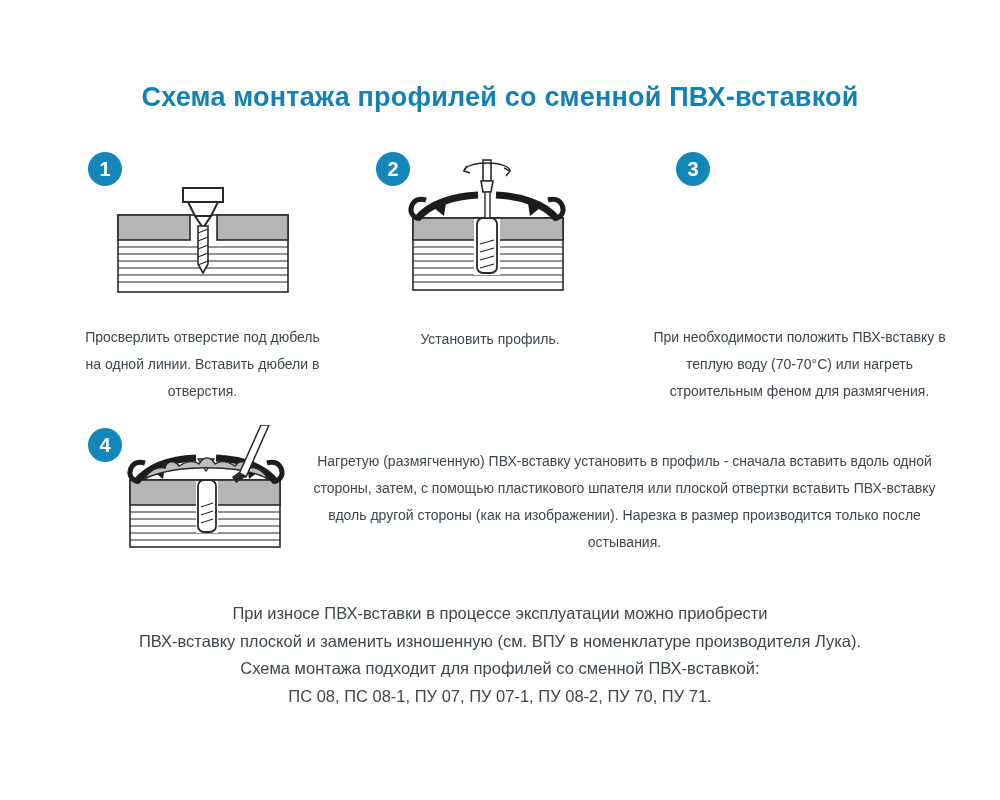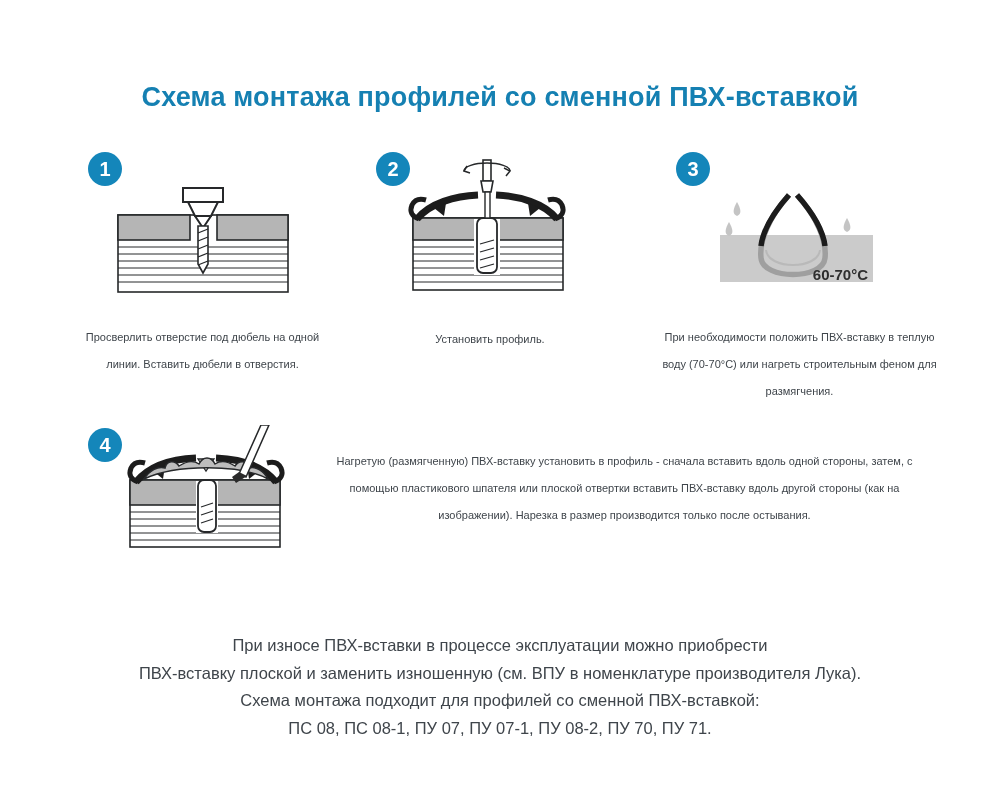--- a/index.html
+++ b/index.html
@@ -3,23 +3,23 @@
 <meta charset="utf-8">
 <style>
   html,body{margin:0;padding:0;}
   body{width:1000px;height:800px;background:#ffffff;font-family:"Liberation Sans",sans-serif;}
   .canvas{position:relative;width:1000px;height:800px;background:#ffffff;overflow:hidden;border-radius:25px;}
   .title{position:absolute;left:0;top:82px;width:1000px;text-align:center;
          font-size:27px;font-weight:700;color:#1580b2;letter-spacing:.2px;}
   .badge{position:absolute;width:34px;height:34px;border-radius:50%;background:#1486ba;
          color:#ffffff;font-weight:700;font-size:20px;display:flex;align-items:center;
          justify-content:center;line-height:1;}
-  .caption{position:absolute;color:#3f454b;font-size:11px;line-height:27px;text-align:center;}
+  .caption{position:absolute;color:#3f454b;font-size:14px;line-height:27px;text-align:center;}
   .footer{position:absolute;left:0;top:600px;width:1000px;text-align:center;
-          color:#3f454b;font-size:16.5px;line-height:27.5px;margin-top:32px;}
+          color:#3f454b;font-size:16.5px;line-height:27.5px;}
   .illus{position:absolute;}
   svg{display:block;}
   .wt-label{font:700 15px "Liberation Sans",sans-serif;fill:#2e2e2e;}
 </style>
 </head>
 <body>
 
 <div class="canvas">
 
   <div class="title">Схема монтажа профилей со сменной ПВХ-вставкой</div>
@@ -99,36 +99,20 @@
       <path d="M64,13 A23,8 0 0 1 110,13" fill="none" stroke="#26282a" stroke-width="1.5"></path>
       <polyline points="67,8 64,13 70,15" fill="none" stroke="#26282a" stroke-width="1.5"></polyline>
       <polyline points="106,18 110,13 104,10" fill="none" stroke="#26282a" stroke-width="1.5"></polyline>
     </svg>
   </div>
   <div class="caption" style="left:380px;top:326px;width:220px;">Установить профиль.</div>
 
   <div class="badge" style="left:676px;top:152px;">
     <span>3</span>
   </div>
-  <div class="illus" style="left:680px;top:188px;">
-    <svg width="230" height="110" viewBox="0 0 230 110">
-
-      <rect x="40" y="47" width="153" height="47" fill="#cbcbcb"></rect>
-
-      <path d="M57,14 c-4,7 -5,12 0,14 c5,-2 4,-7 0,-14 Z" fill="#c4c4c4"></path>
-      <path d="M49,34 c-4,7 -5,12 0,14 c5,-2 4,-7 0,-14 Z" fill="#c4c4c4"></path>
-      <path d="M167,30 c-4,7 -5,12 0,14 c5,-2 4,-7 0,-14 Z" fill="#c4c4c4"></path>
-
-      <path d="M109,7 C90,28 79,52 81,70 C83,92 143,92 145,70 C147,52 136,28 117,7" fill="none" stroke="#9f9f9f" stroke-width="5.5"></path>
-      <path d="M86,62 C88,82 138,82 140,62" fill="none" stroke="#b9b9b9" stroke-width="2"></path>
-      <path d="M109,7 C93,25 83,42 81,58" fill="none" stroke="#1c1c1c" stroke-width="5.5"></path>
-      <path d="M117,7 C133,25 143,42 145,58" fill="none" stroke="#1c1c1c" stroke-width="5.5"></path>
-      <text class="wt-label" x="188" y="92" text-anchor="end">60-70°C</text>
-    </svg>
-  </div>
   <div class="caption" style="left:652px;top:324px;width:295px;">При необходимости положить ПВХ-вставку в теплую воду (70-70°С) или нагреть строительным феном для размягчения.</div>
 
   <div class="badge" style="left:88px;top:428px;">
     <span>4</span>
   </div>
   <div class="illus" style="left:112px;top:425px;">
     <svg width="200" height="135" viewBox="0 0 200 135">
 
       <rect x="18" y="55" width="150" height="67" fill="#ffffff" stroke="#26282a" stroke-width="1.6"></rect>
       <rect x="18" y="55" width="150" height="25" fill="#b5b5b5" stroke="#26282a" stroke-width="1.6"></rect>

